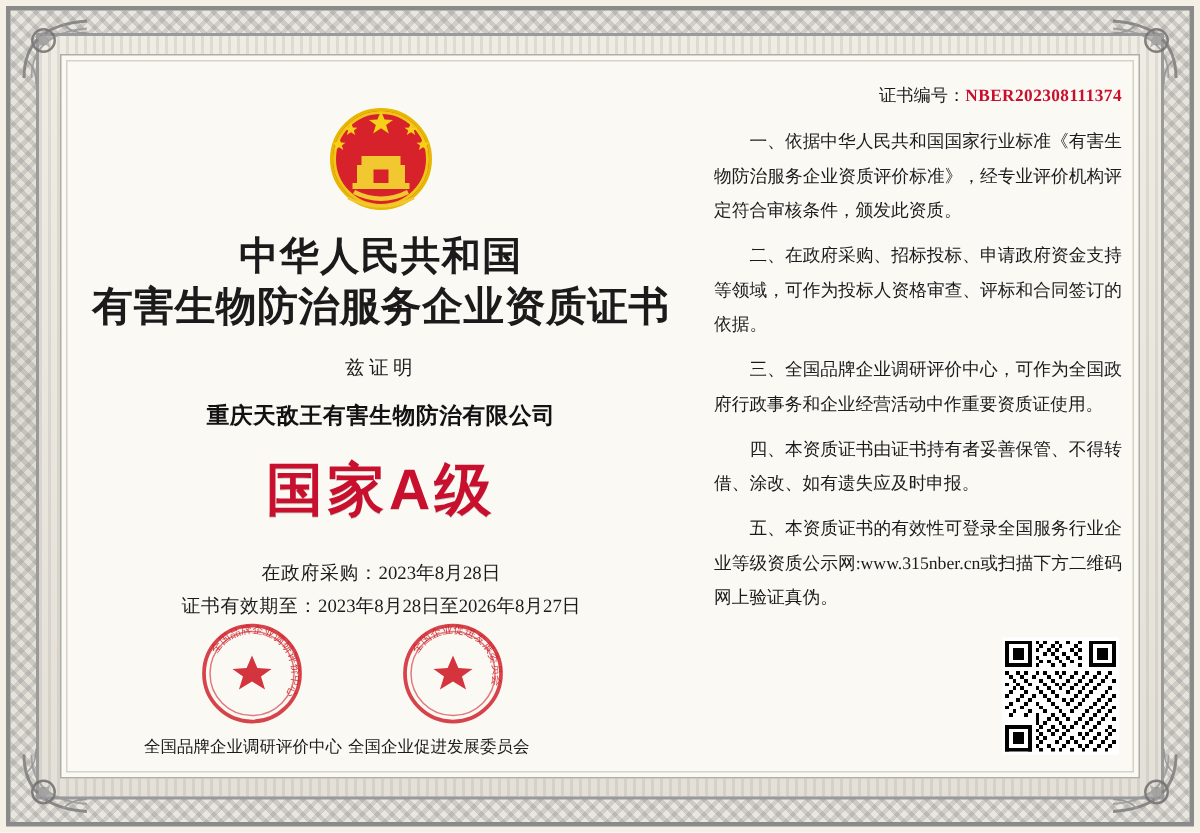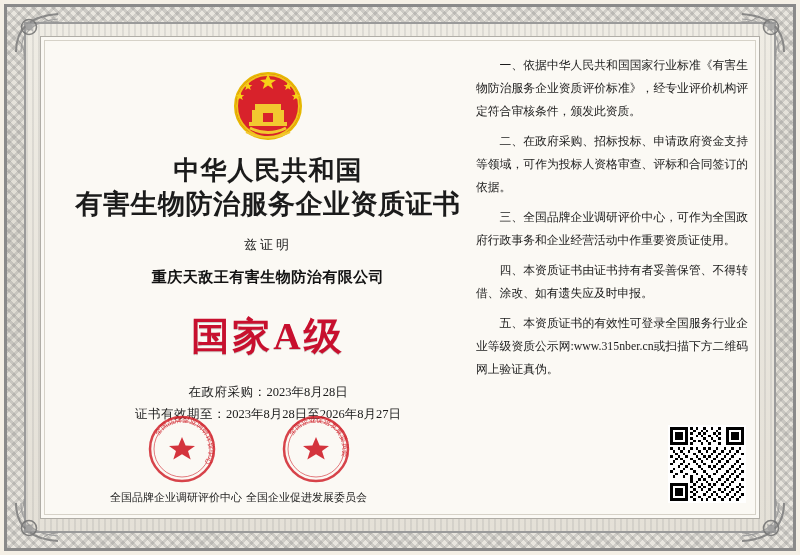--- a/index.html
+++ b/index.html
@@ -72,21 +72,21 @@
   
   .content {
     position: absolute;
     left: 46px; top: 42px; right: 46px; bottom: 42px;
     box-sizing: border-box;
   }
 
   
   .left-col {
     position: absolute;
-    left: 20px;
+    left: 6px;
     top: 0;
     width: 404px;
     height: 100%;
     text-align: center;
   }
 
   .emblem {
     margin: 16px auto 4px auto;
     width: 92px;
     height: 92px;
@@ -122,22 +122,22 @@
   .company {
     margin-top: 14px;
     font-family: "Liberation Serif", serif;
     font-size: 15px;
     font-weight: bold;
     color: #121212;
     letter-spacing: 0.5px;
   }
 
   .grade {
-    margin-top: 24px;
-    font-family: Liberation Serif, serif;
+    margin-top: 14px;
+    font-family: Liberation Sans, sans-serif;
     font-size: 38px;
     font-weight: bold;
     color: #c8102e;
     letter-spacing: 3px;
     text-shadow: 0 1px 0 rgba(0,0,0,0.18);
   }
 
   .dates {
     margin-top: 20px;
     font-family: "Liberation Serif", serif;
@@ -368,20 +368,23 @@
             <path d="M38 26 l3.6 8.4 L51 35 l-7 5 2.7 8.6 -8.7-5.3 -8.7 5.3 2.7-8.6 -7-5 9.4-0.6 Z" fill="#d0232c" opacity="0.92"></path>
           </svg>
         </div>
         <div class="seal-caption one">全国品牌企业调研评价中心</div>
         <div class="seal-caption two">全国企业促进发展委员会</div>
       </div>
     </div>
 
     <div class="right-col">
 
+      <div class="cert-no">
+        <span>证书编号：</span><span class="num">NBER202308111374</span>
+      </div>
 
 
       <div class="notes">
         <p>一、依据中华人民共和国国家行业标准《有害生物防治服务企业资质评价标准》，经专业评价机构评定符合审核条件，颁发此资质。</p>
         <p>二、在政府采购、招标投标、申请政府资金支持等领域，可作为投标人资格审查、评标和合同签订的依据。</p>
         <p>三、全国品牌企业调研评价中心，可作为全国政府行政事务和企业经营活动中作重要资质证使用。</p>
         <p>四、本资质证书由证书持有者妥善保管、不得转借、涂改、如有遗失应及时申报。</p>
         <p>五、本资质证书的有效性可登录全国服务行业企业等级资质公示网:www.315nber.cn或扫描下方二维码网上验证真伪。</p>
       </div>
 

